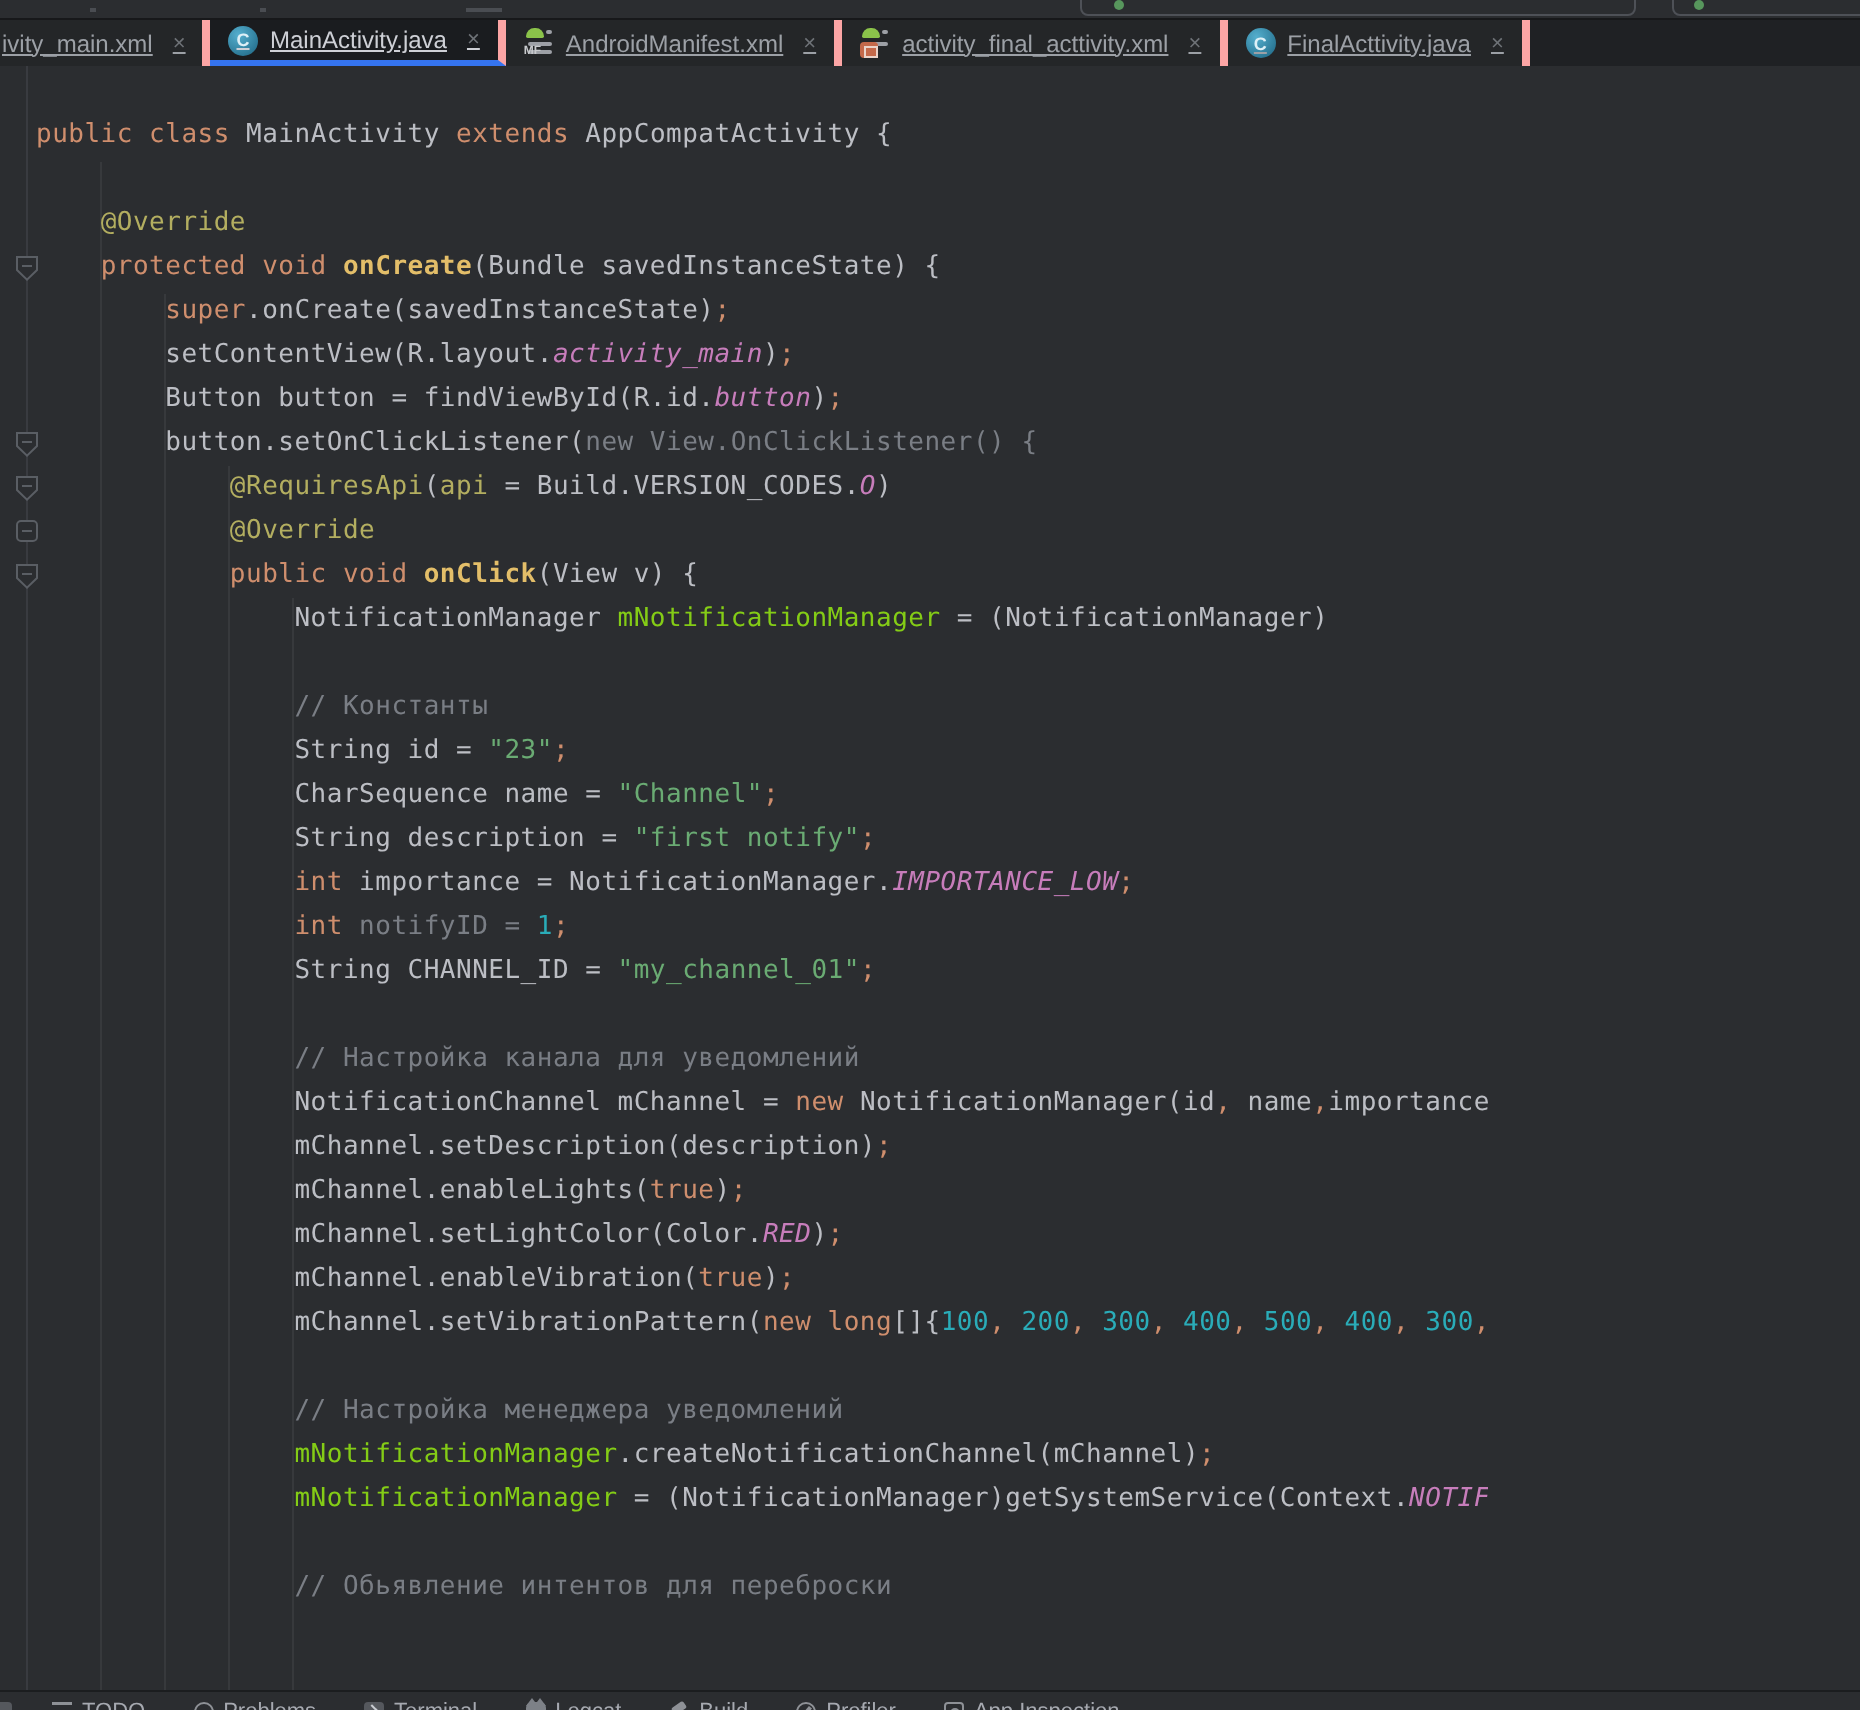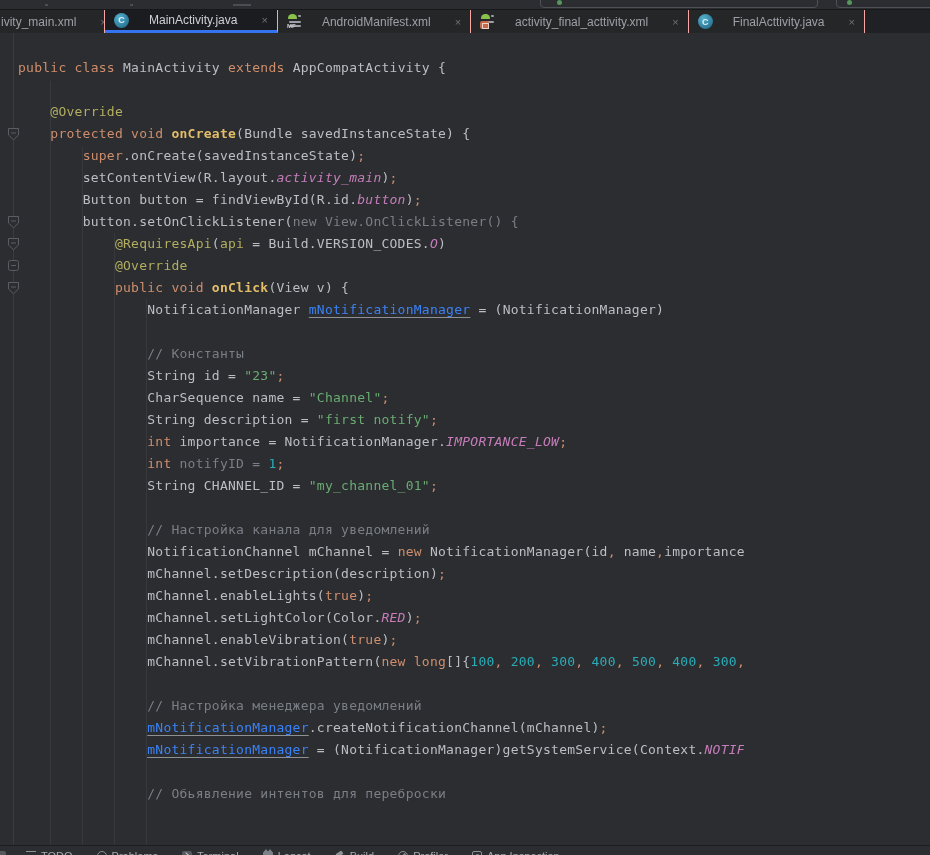--- a/index.html
+++ b/index.html
@@ -14,23 +14,23 @@
                 border-radius:4px; }
   .run-widget.w1 { left:540px; width:278px; }
   .run-widget.w2 { left:836px; width:110px; }
   .green-dot { position:absolute; top:2px; width:5px; height:5px; border-radius:50%;
                background:#57965C; }
   .tb-dash { position:absolute; top:4px; height:2px; background:#4A4D52; }
 
   
   .tabbar { position:absolute; left:0; top:10px; width:930px; height:23px;
             background:#1F2124; display:flex; align-items:stretch; overflow:hidden; }
-  .tab { display:flex; align-items:center; gap:20px; padding:0 9px;
-         background:#242628; border-right:1px solid #fca5a5; font-size:12px;
-         color:#9CA0A6; white-space:nowrap; cursor:default; }
+  .tab { display:flex; align-items:center; gap:6px; padding:0 9px;
+         background:#242628; border-right:4px solid #fca5a5; font-size:12px;
+         color:#9CA0A6; white-space:nowrap; cursor:default;text-decoration:underline; }
   .tab.first { width:105px; padding-left:1px; overflow:hidden; }
   .tab.selected { background:#1A1C1F; color:#CED0D6; border-bottom:3px solid #3574F0; }
   .tab .close { color:#6E7277; font-size:11px; margin-left:4px; }
   .tab-filler { flex:1; background:#1F2124; }
 
   
   .ic { position:relative; width:15px; height:15px; flex:0 0 15px; }
   .ic-java { border-radius:50%; background:radial-gradient(circle at 35% 30%, #55AFCE, #2A7694 75%);
              display:flex; align-items:center; justify-content:center;
              color:#DDF0F7; font-size:9px; font-weight:bold; }
@@ -60,21 +60,21 @@
   .tk-def  { color:#BCBEC4; }
   .tk-kw   { color:#CF8E6D; }
   .tk-punc { color:#CF8E6D; }
   .tk-fn   { color:#E3BE69; font-weight:600; }
   .tk-ann  { color:#B3AE60; }
   .tk-str  { color:#6AAB73; }
   .tk-com  { color:#7A7E85; }
   .tk-gray { color:#7A7E85; }
   .tk-num  { color:#2AACB8; }
   .tk-const{ color:#C77DBB; font-style:italic;margin-top:16px; }
-  .tk-ufield { color:#3b82f6; text-decoration:underline; text-underline-offset:3px;
+  .tk-ufield { color:#84cc16; text-underline-offset:3px;
                text-decoration-color:#8E9194; }
 
   .fold-marker { position:absolute; left:7px; width:13px; height:14px; }
 
   
   .statusbar { position:absolute; left:0; top:845px; width:930px; height:26px;
                background:#2B2D30; border-top:1px solid #1B1D1F;
                display:flex; align-items:flex-start; padding:4px 0 0 26px; gap:24px;
                overflow:hidden; }
   .sb-item { display:flex; align-items:center; gap:5px; font-size:11px;

